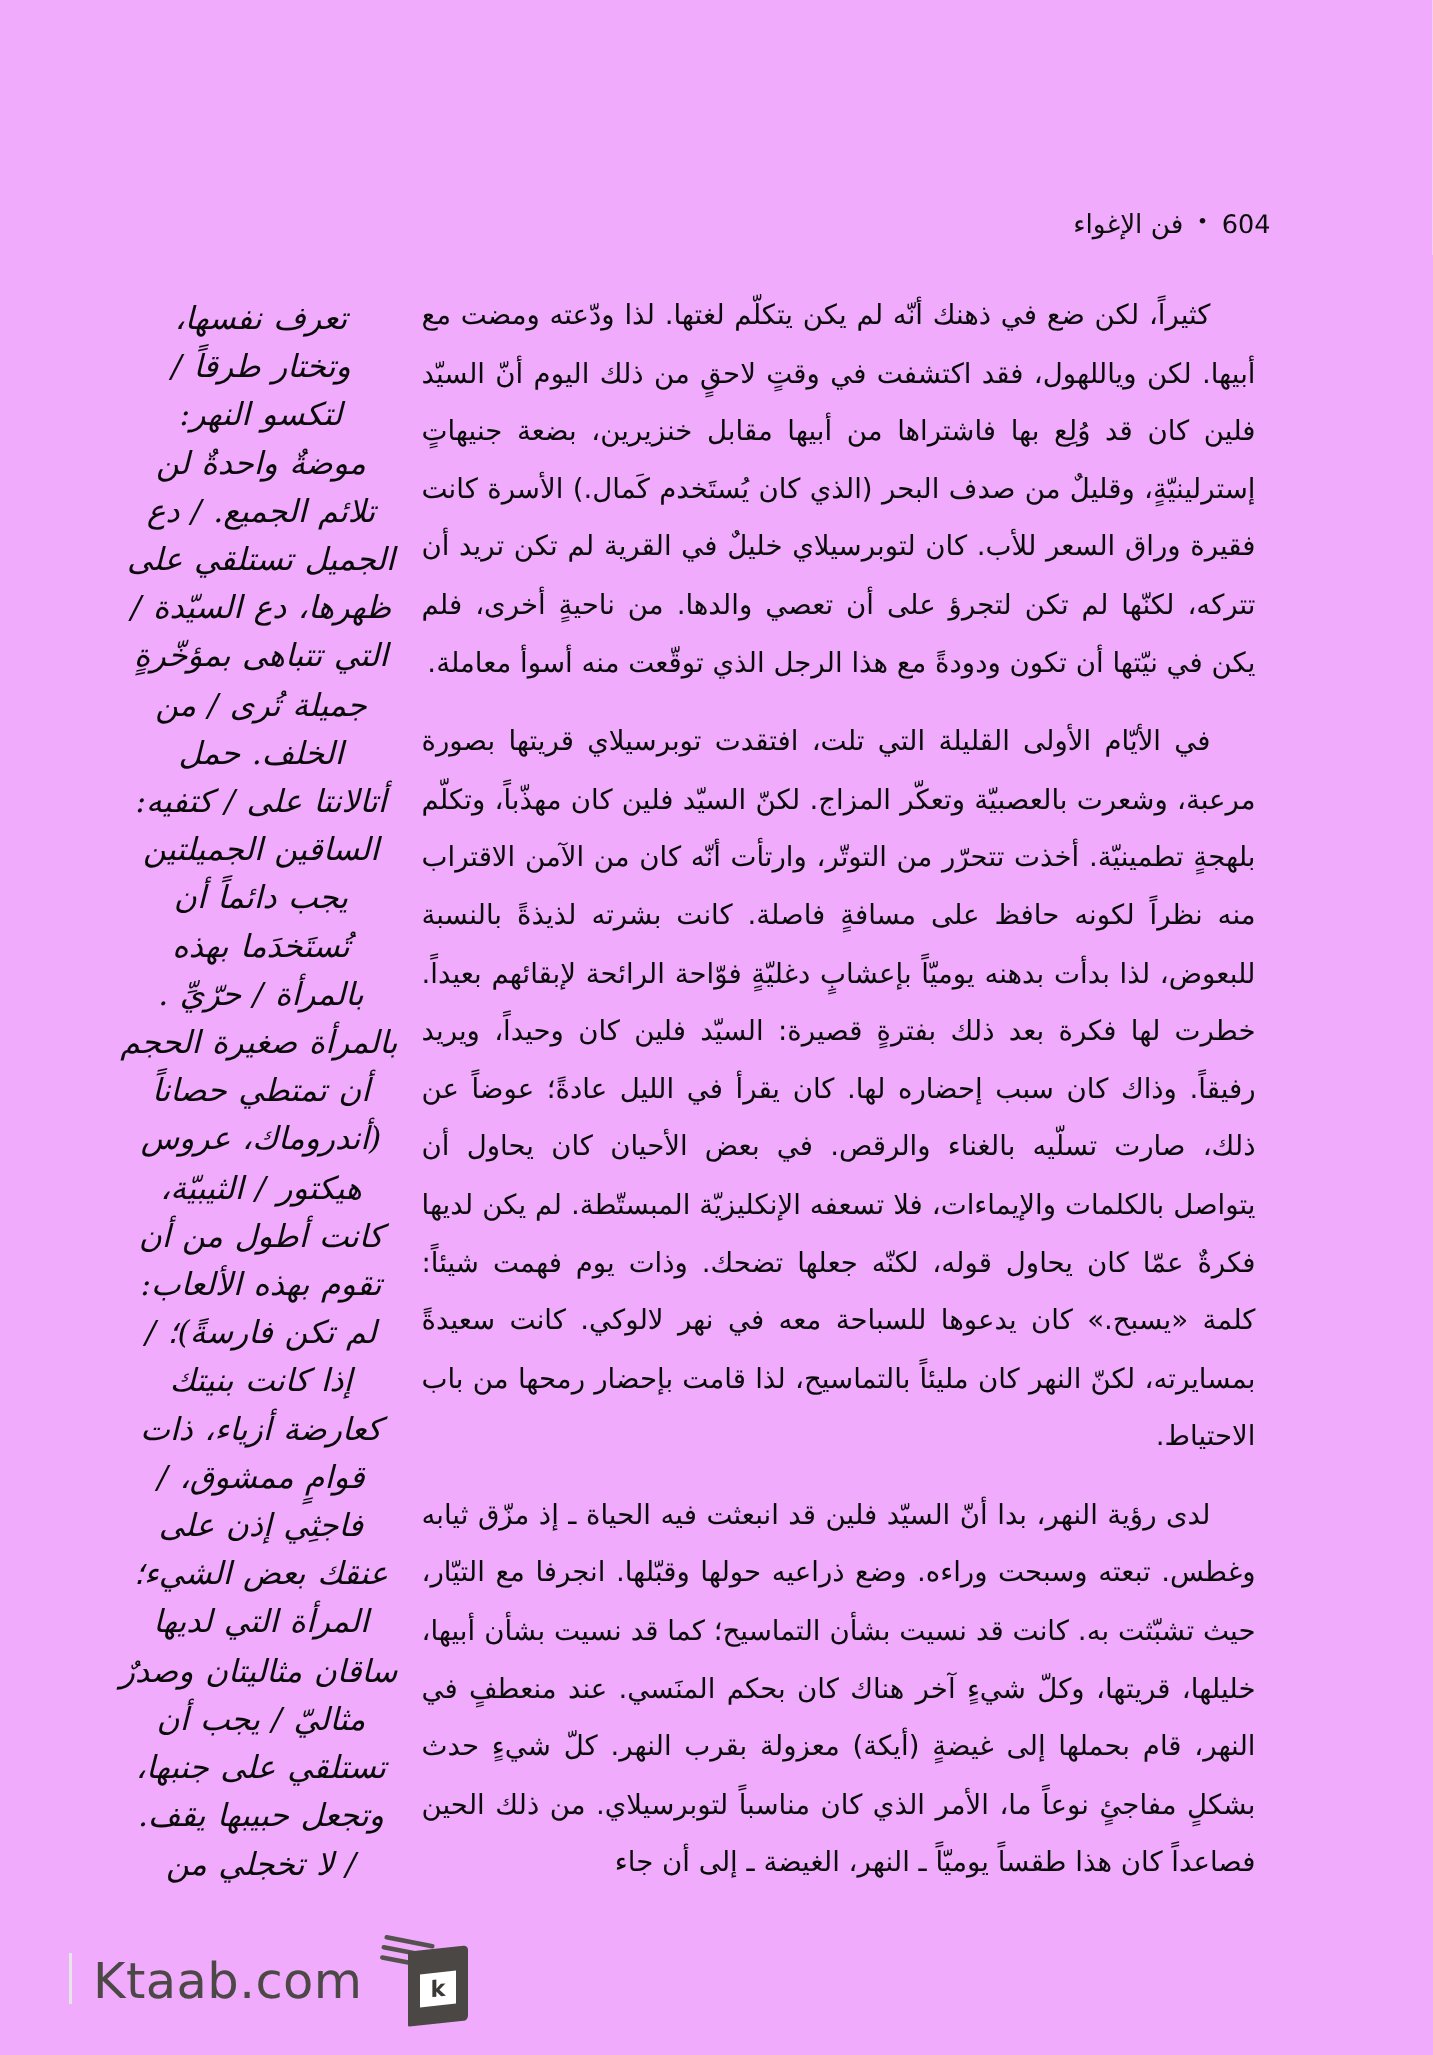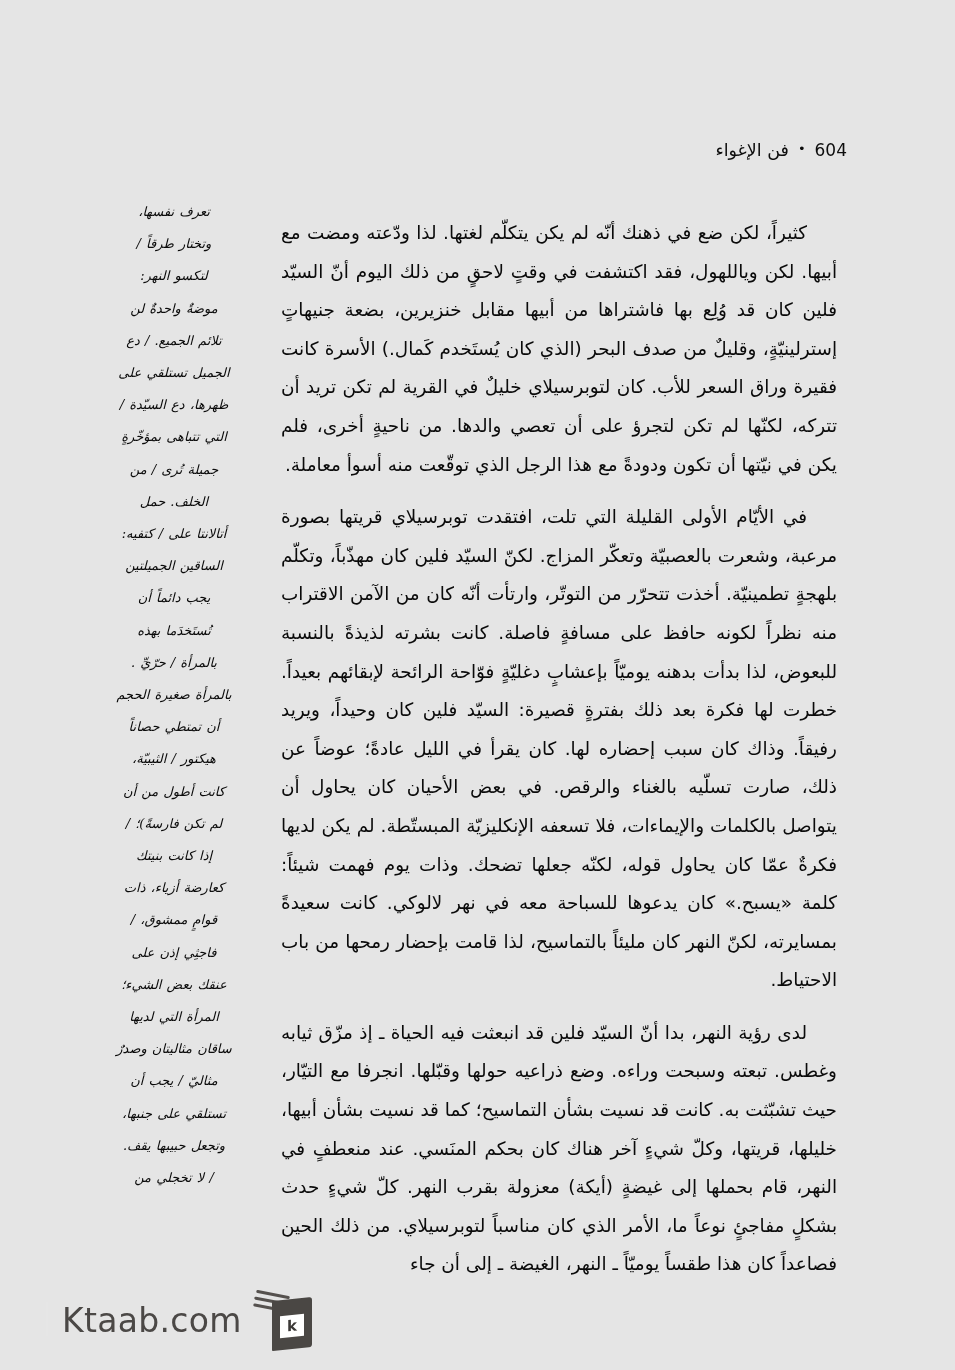--- a/index.html
+++ b/index.html
@@ -13,21 +13,21 @@
     height: 1370px;
     position: relative;
     overflow: hidden;
     font-family: "DejaVu Sans", "Liberation Sans", sans-serif;
     color: #111111;
   }
 
   .page {
     position: absolute;
     inset: 0;
-    background: #e5e5e5;
+    background: #f0abfc;
   }
 
   
   .running-head {
     position: absolute;
     top: 142px;
     right: 108px;
     width: 400px;
     text-align: right;
     direction: rtl;
@@ -59,41 +59,40 @@
     right: 118px;
     width: 556px;
     direction: rtl;
     text-align: justify;
     text-align-last: right;
     font-family: "DejaVu Sans", "Liberation Sans", sans-serif;
     font-size: 18.4px;
     line-height: 38.6px;
     color: #0a0a0a;
     text-justify: inter-word;
-    margin-top: 22px;
   }
   .body-col p {
     margin: 0 0 14px 0;
     text-indent: 30px;
   }
   .body-col p:last-child {
     margin-bottom: 0;
   }
 
   
   .margin-col {
     position: absolute;
     top: 196px;
     right: 690px;
     width: 182px;
     direction: rtl;
     text-align: center;
     font-family: "DejaVu Serif", "Liberation Serif", serif;
     font-style: italic;
-    font-size: 13px;
+    font-size: 21px;
     line-height: 32.2px;
     color: #0a0a0a;
     word-spacing: 1px;
   }
   .margin-col .mq-line {
     display: block;
     white-space: nowrap;
   }
 
   
@@ -197,22 +196,24 @@
       <span class="mq-line">التي تتباهى بمؤخّرةٍ</span>
       <span class="mq-line">جميلة تُرى / من</span>
       <span class="mq-line">الخلف. حمل</span>
       <span class="mq-line">أتالانتا على / كتفيه:</span>
       <span class="mq-line">الساقين الجميلتين</span>
       <span class="mq-line">يجب دائماً أن</span>
       <span class="mq-line">تُستَخدَما بهذه</span>
       <span class="mq-line">بالمرأة / حرّيِّ .</span>
       <span class="mq-line">بالمرأة صغيرة الحجم</span>
       <span class="mq-line">أن تمتطي حصاناً</span>
+      <span class="mq-line">(أندروماك، عروس</span>
       <span class="mq-line">هيكتور / الثيبيّة،</span>
       <span class="mq-line">كانت أطول من أن</span>
+      <span class="mq-line">تقوم بهذه الألعاب:</span>
       <span class="mq-line">لم تكن فارسةً)؛ /</span>
       <span class="mq-line">إذا كانت بنيتك</span>
       <span class="mq-line">كعارضة أزياء، ذات</span>
       <span class="mq-line">قوامٍ ممشوق، /</span>
       <span class="mq-line">فاجثِي إذن على</span>
       <span class="mq-line">عنقك بعض الشيء؛</span>
       <span class="mq-line">المرأة التي لديها</span>
       <span class="mq-line">ساقان مثاليتان وصدرٌ</span>
       <span class="mq-line">مثاليّ / يجب أن</span>
       <span class="mq-line">تستلقي على جنبها،</span>

